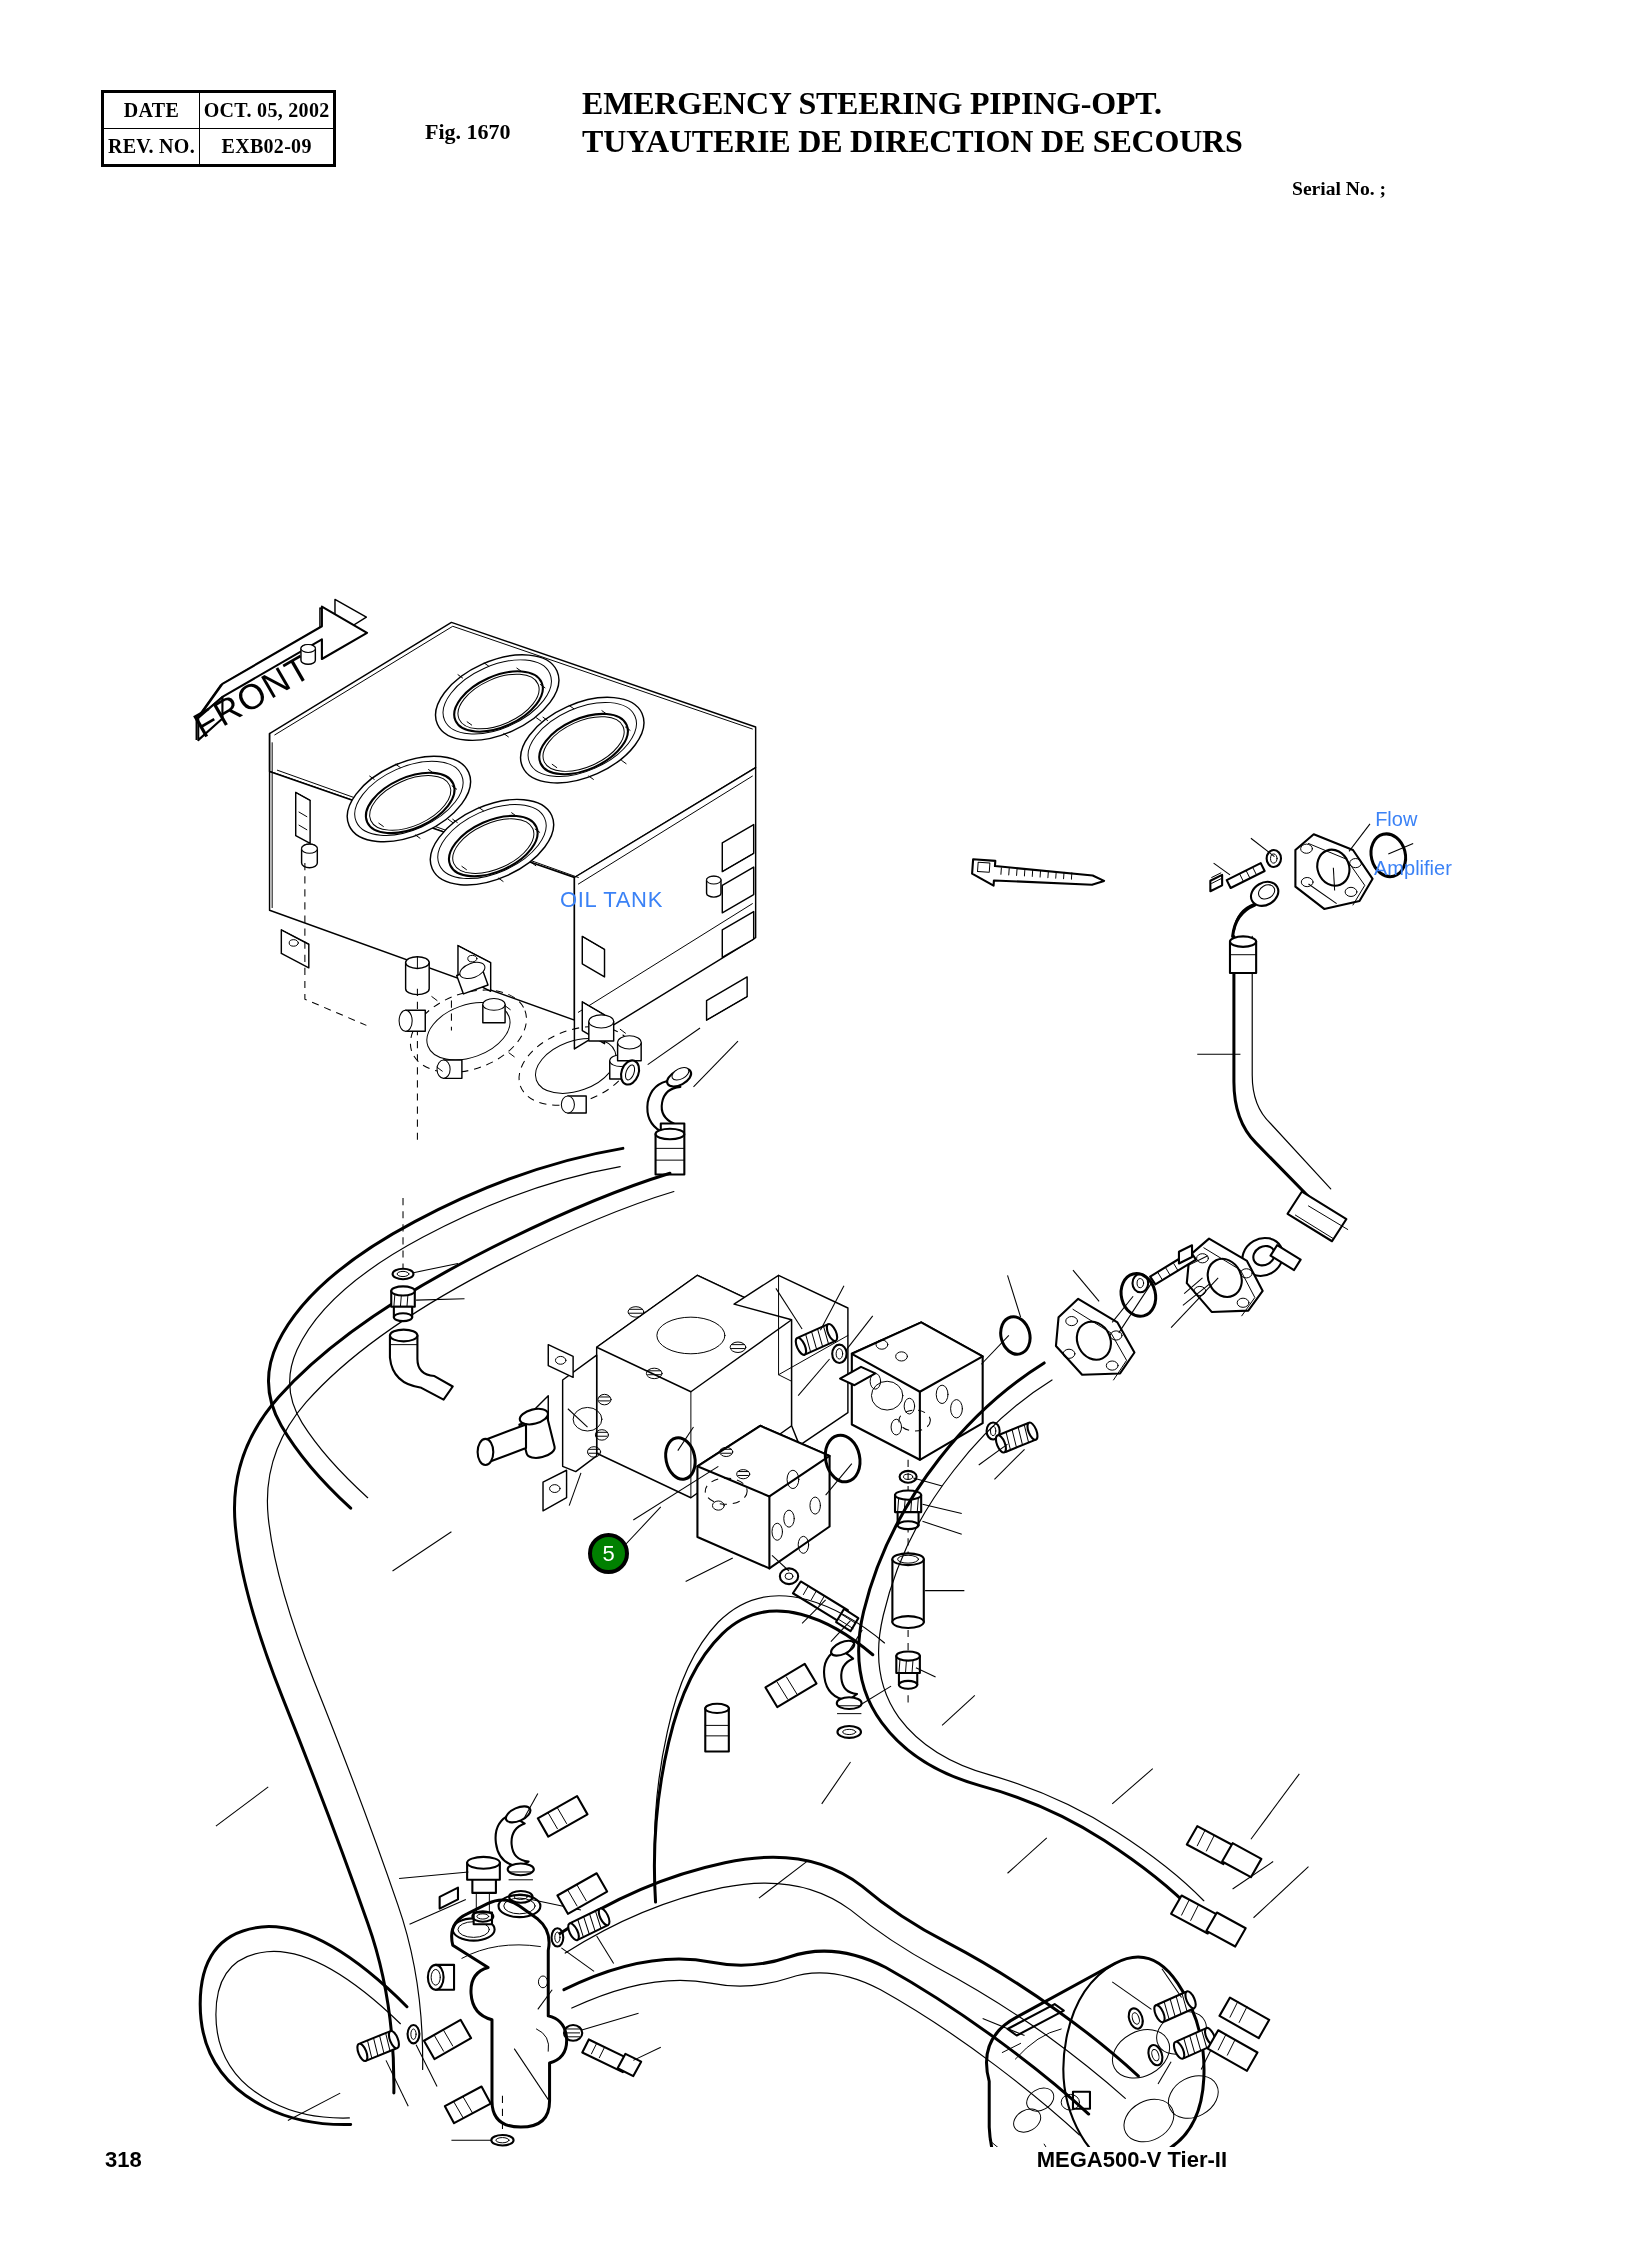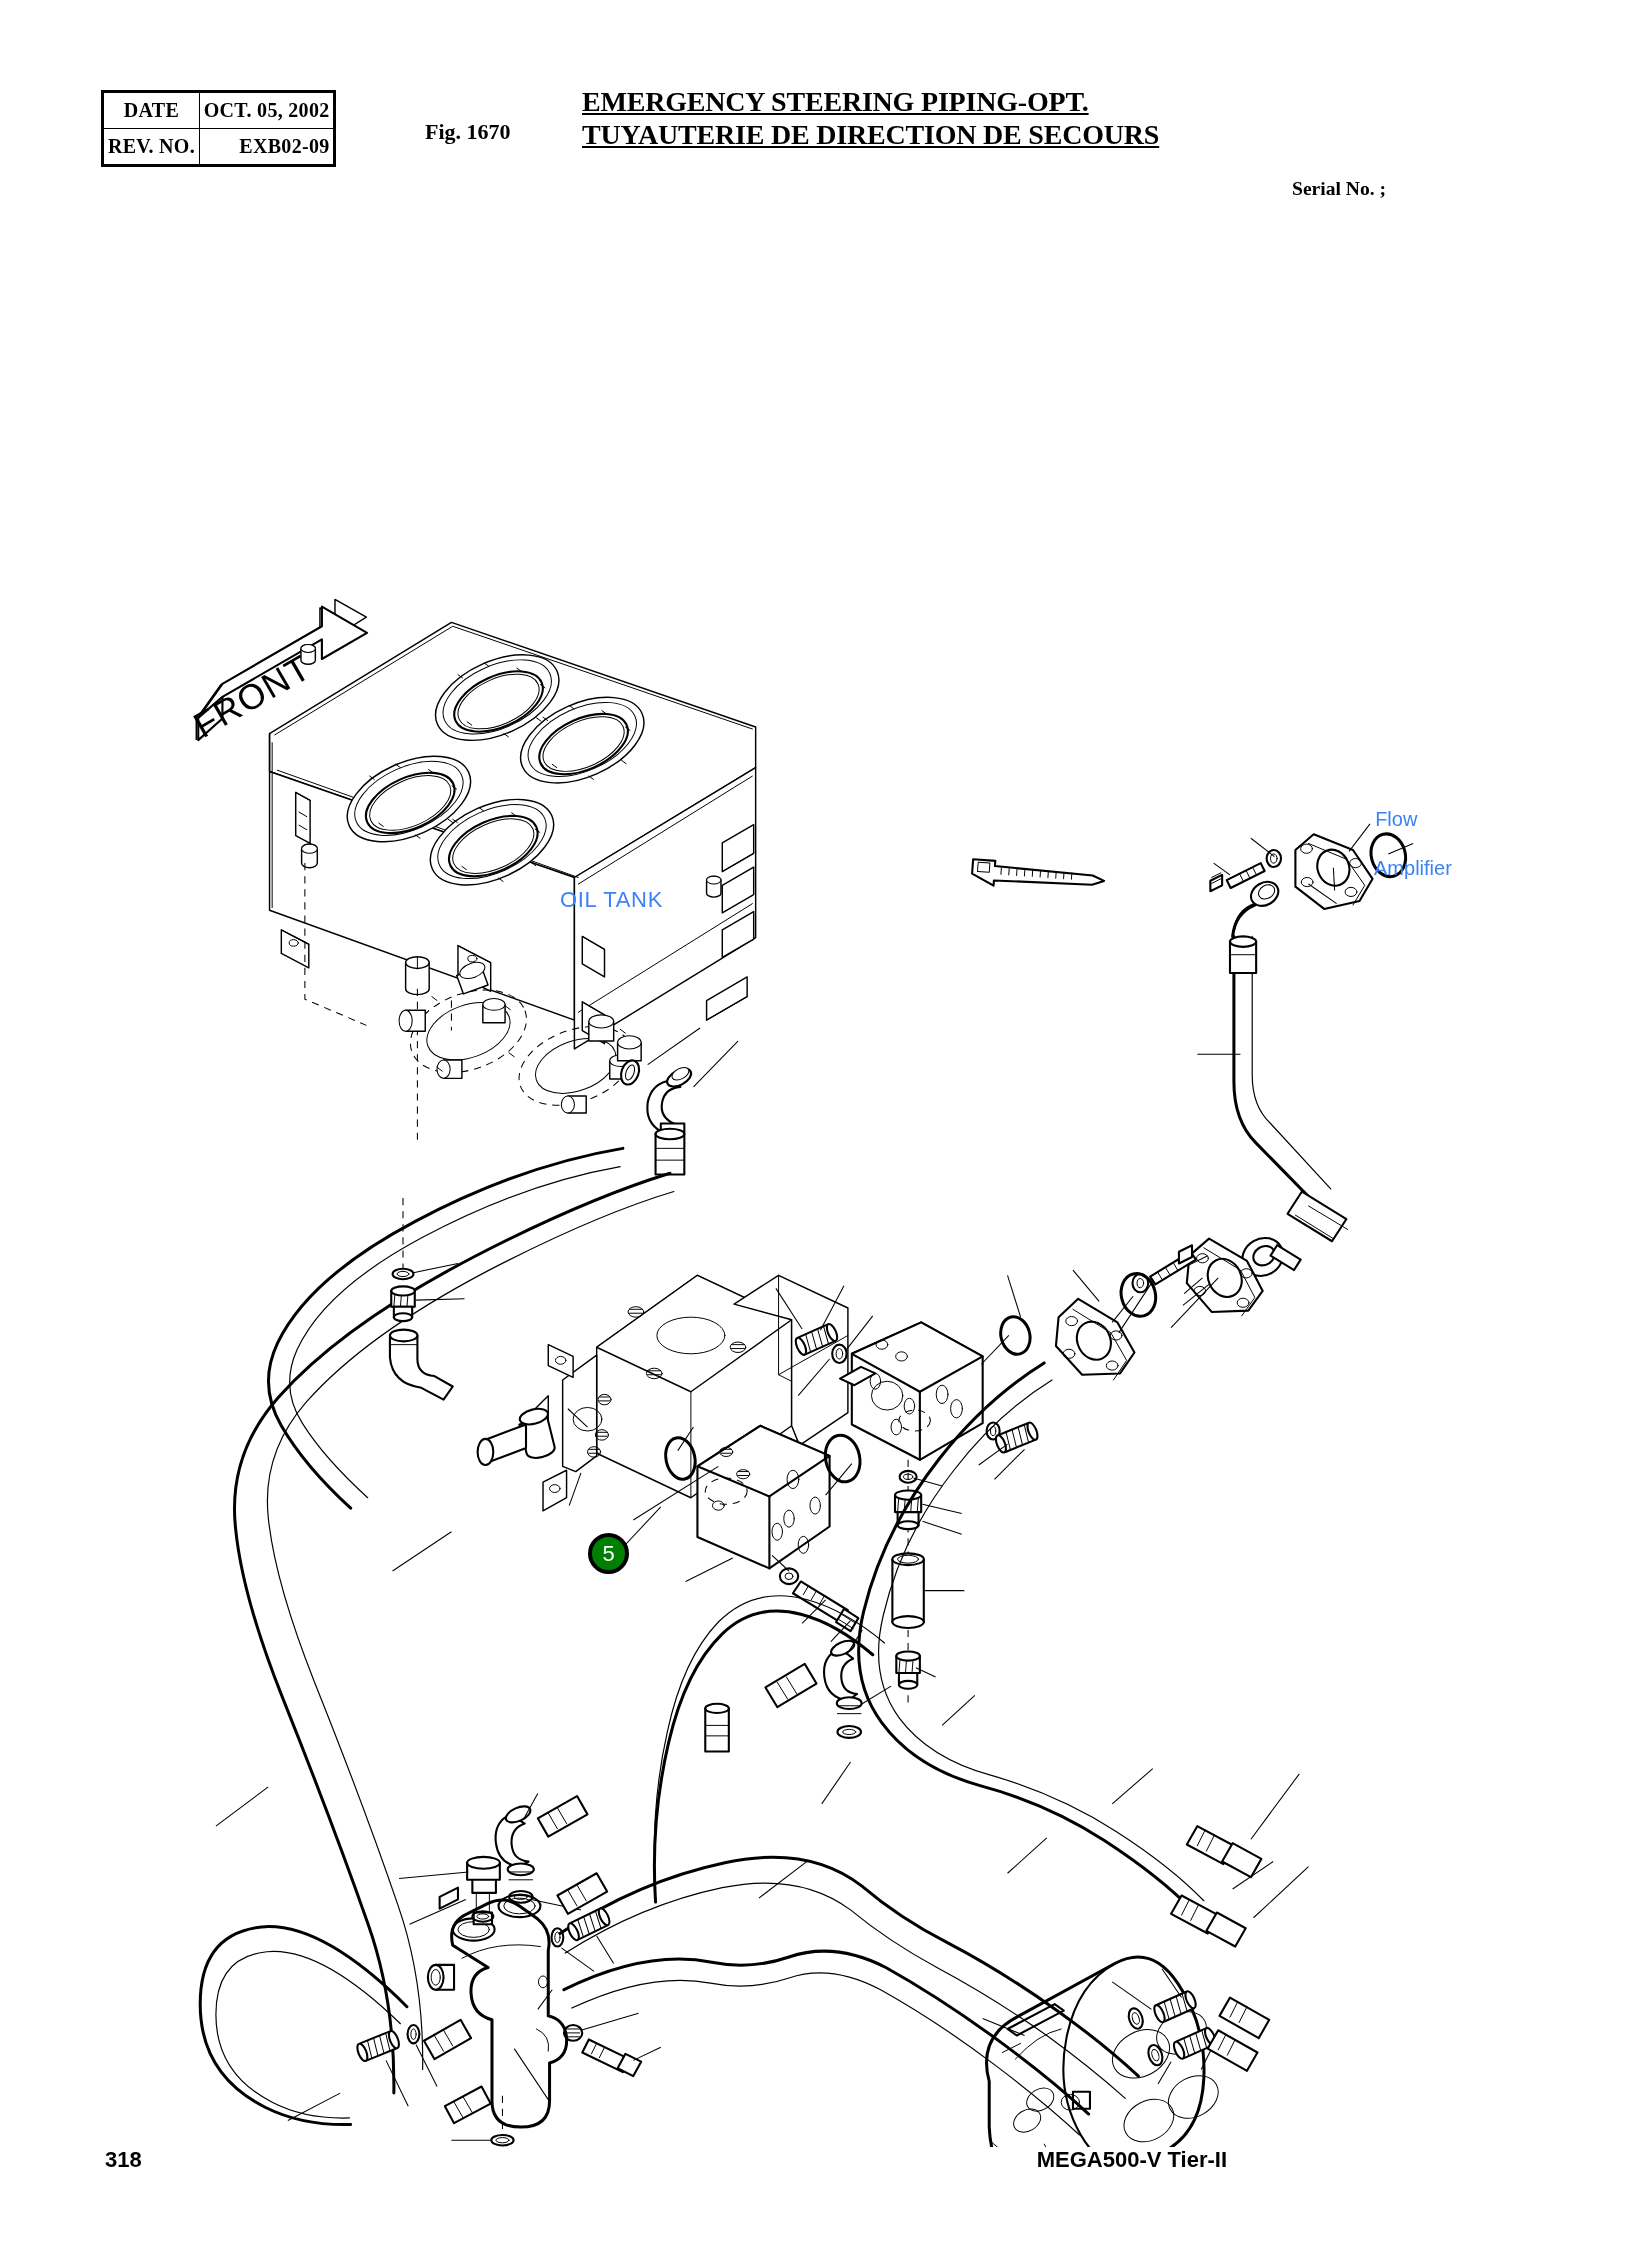--- a/index.html
+++ b/index.html
@@ -37,46 +37,45 @@
     border: 1.3px solid #000;
     font-family: "Liberation Serif", serif;
     font-weight: bold;
     font-size: 20px;
     text-align: center;
     padding: 5.9px 3.9px;
     letter-spacing: 0.3px;
     white-space: nowrap;
   }
   #revision-table td.lbl { width: 98px; }
-  #revision-table td.val { width: 157px; text-align: right; }
+  #revision-table td.val { width: 157px; }
 
   #fig-number {
     position: absolute;
     left: 425px;
     top: 119px;
     font-family: "Liberation Serif", serif;
     font-weight: bold;
     font-size: 22px;
     letter-spacing: 0px;
   }
 
   #title-stack {
     position: absolute;
     left: 582px;
     top: 85px;
     width: 785px;
   }
   #title-en, #title-fr {
     font-family: "Liberation Serif", serif;
     font-weight: bold;
-    font-size: 28px;
+    font-size: 32px;
     letter-spacing: -0.2px;
     line-height: 1.18;
     white-space: nowrap;
-    text-decoration: underline;
   }
 
   #serial-no {
     position: absolute;
     left: 1292px;
     top: 178px;
     font-family: "Liberation Serif", serif;
     font-weight: bold;
     font-size: 19.6px;
     white-space: nowrap;

